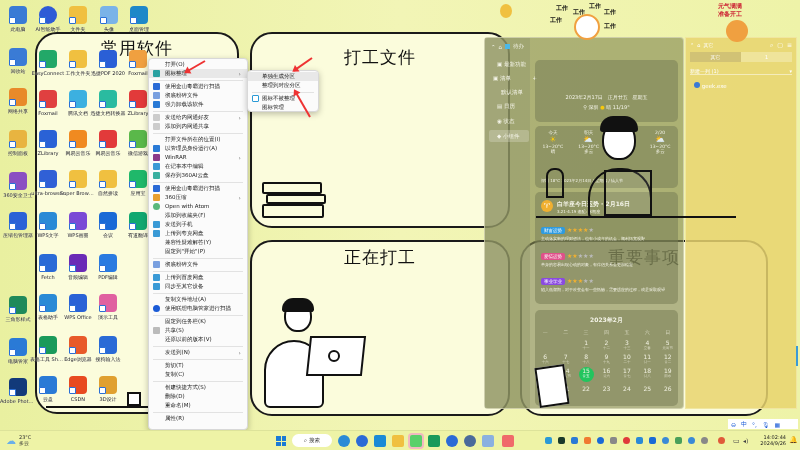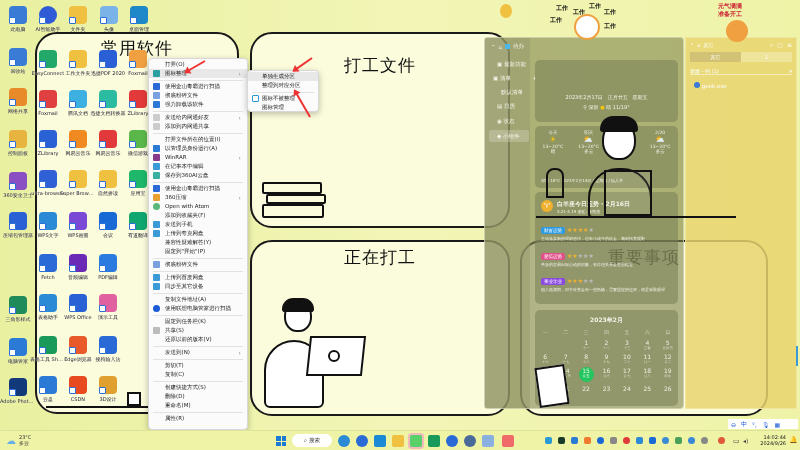--- a/index.html
+++ b/index.html
@@ -32,21 +32,21 @@
 </style>
 </head>
 <body>
 
 <div class="desk">
 
   <div class="zone" style="left:35px;top:32px;width:204px;height:382px;">
     <div class="zone-title" style="top:3px;">常用软件</div>
   </div>
   <div class="zone" style="left:250px;top:32px;width:260px;height:196px;">
-    <div class="zone-title" style="top:20px;">打工文件</div>
+    <div class="zone-title" style="top:12px;">打工文件</div>
 
     <div style="position:absolute;left:10px;top:148px;width:70px;height:38px;">
       <div class="line-art" style="left:0;top:0;width:60px;height:12px;border-radius:2px;"></div>
       <div class="line-art" style="left:4px;top:12px;width:60px;height:10px;border-radius:2px;"></div>
       <div class="line-art" style="left:0;top:22px;width:62px;height:14px;border-radius:2px;"></div>
     </div>
   </div>
   <div class="zone" style="left:250px;top:240px;width:260px;height:176px;">
     <div class="zone-title" style="top:4px;">正在打工</div>
 

